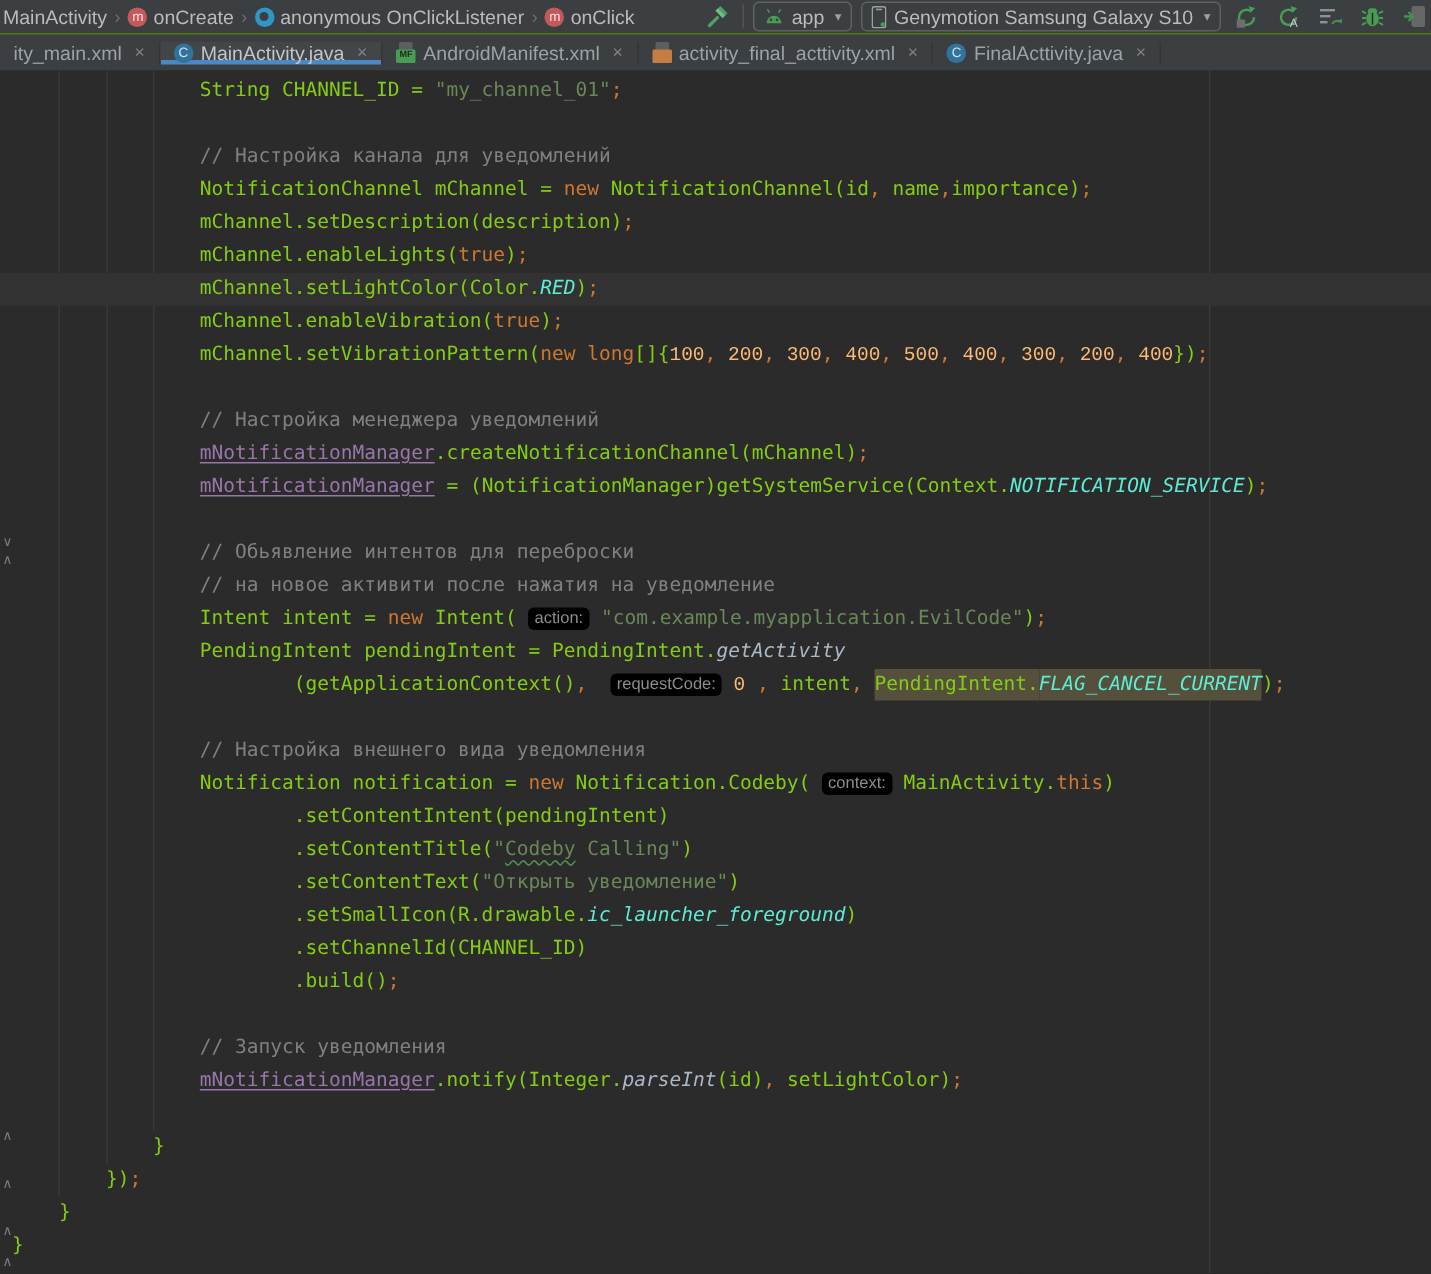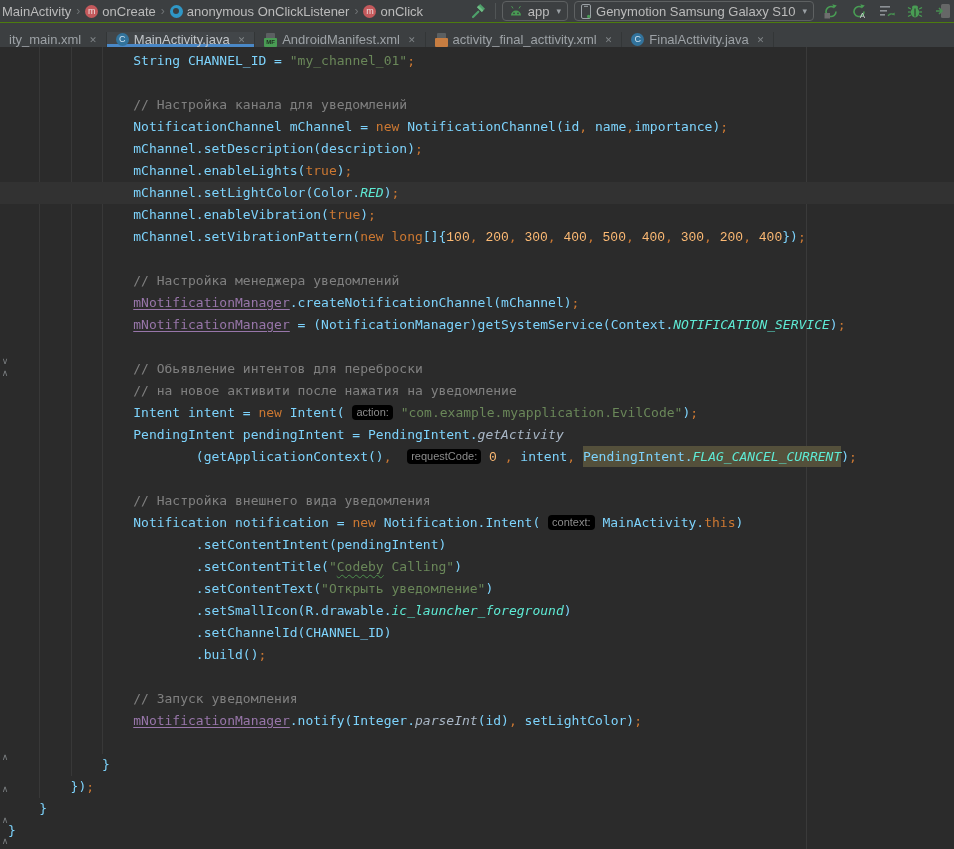--- a/index.html
+++ b/index.html
@@ -18,21 +18,21 @@
   .anonicon span{position:absolute;left:3px;top:3px;width:6px;height:6px;border-radius:50%;background:#3C3F41;}
   .runbar{margin-left:auto;display:flex;align-items:center;gap:6px;padding-right:0;height:100%;}
   .tbtn{display:flex;align-items:center;justify-content:center;width:22px;height:20px;cursor:pointer;}
   .vsep{width:1px;height:16px;background:#515556;}
   .ddl{display:flex;align-items:center;gap:5px;height:18px;border:1px solid #5E6162;border-radius:4px;
        padding:0 6px;color:#BBBBBB;font-size:13px;cursor:pointer;white-space:nowrap;}
   .caret{font-size:9px;color:#9AA0A4;margin-left:2px;}
   .dim{opacity:.85;}
 
   
-  .tabbar{position:absolute;top:23px;left:0;right:0;height:24px;background:#3C3F41;display:flex;align-items:flex-end;}
+  .tabbar{position:absolute;top:23px;left:0;right:0;height:24px;background:#3C3F41;display:flex;align-items:center;}
   .tab{display:flex;align-items:center;gap:5px;padding:0 9px;font-size:13px;color:#9DA2A6;
        border-right:1px solid #333637;cursor:pointer;white-space:nowrap;}
   .tab.active{background:#424649;color:#C2C6CA;box-shadow:inset 0 -3px 0 #4A88C7;}
   .tclose{color:#7F8487;font-size:9px;margin-left:3px;cursor:pointer;}
   .cicon{width:13px;height:13px;border-radius:50%;background:#32739C;color:#CFE3F2;
          font-size:9px;line-height:13px;text-align:center;display:inline-block;}
   .ficon{position:relative;width:13px;height:14px;display:inline-block;}
   .ficon .page{position:absolute;left:2px;top:0;width:9px;height:8px;background:#5B5F61;border-radius:1px;}
   .ficon .badge{position:absolute;left:0;bottom:0;width:13px;height:9px;border-radius:1px;
                 font-size:6px;font-weight:bold;line-height:9px;text-align:center;color:#1E2B20;}
@@ -40,21 +40,21 @@
   .badge.layout{background:#C77D41;color:#3A2A17;}
 
   
   .editor{position:absolute;top:47px;left:0;right:0;bottom:0;background:#2B2B2B;}
   .guide{position:absolute;width:1px;background:#383838;}
   .marginline{position:absolute;width:1px;background:#3A3A3A;top:0;bottom:0;}
   #code-lines{position:relative;padding:3px 0 0 8px;font-family:"DejaVu Sans Mono","Liberation Mono",monospace;
               font-size:13px;}
   .cl{height:22px;line-height:22px;white-space:pre;}
   .cl.hl{background:#323232;box-shadow:-8px 0 0 #323232;}
-  .p{color:#7dd3fc;}
+  .p{color:#84cc16;}
   .kw{color:#CC7832;}
   .str{color:#6A8759;}
   .cmt{color:#808080;text-align:right;}
   .num{color:#fdba74;font-family:Liberation Mono, monospace;}
   .const{color:#5eead4;font-style:italic;}
   .fld{color:#9876AA;text-decoration:underline;text-underline-offset:2px;}
   .stm{color:#A9B7C6;font-style:italic;}
   .pun{color:#CC7832;}
   .sel{background:#54503B;padding:3px 0;}
   .typo{text-decoration:underline wavy #4E8F4E;text-decoration-thickness:1px;text-underline-offset:3px;}
@@ -222,21 +222,21 @@
         <div class="cl"><span class="p">                </span><span class="fld">mNotificationManager</span><span class="p">.createNotificationChannel(mChannel)</span><span class="pun">;</span></div>
         <div class="cl"><span class="p">                </span><span class="fld">mNotificationManager</span><span class="p"> = (NotificationManager)getSystemService(Context.</span><span class="const">NOTIFICATION_SERVICE</span><span class="p">)</span><span class="pun">;</span></div>
         <div class="cl"></div>
         <div class="cl"><span class="cmt">                // Обьявление интентов для переброски</span></div>
         <div class="cl"><span class="cmt">                // на новое активити после нажатия на уведомление</span></div>
         <div class="cl"><span class="p">                Intent intent = </span><span class="kw">new</span><span class="p"> Intent( </span><span class="hint">action:</span><span class="p"> </span><span class="str">"com.example.myapplication.EvilCode"</span><span class="p">)</span><span class="pun">;</span></div>
         <div class="cl"><span class="p">                PendingIntent pendingIntent = PendingIntent.</span><span class="stm">getActivity</span></div>
         <div class="cl"><span class="p">                        (getApplicationContext()</span><span class="pun">,</span><span class="p">  </span><span class="hint">requestCode:</span><span class="p"> </span><span class="num">0</span><span class="p"> </span><span class="pun">,</span><span class="p"> intent</span><span class="pun">,</span><span class="p"> </span><span class="p sel">PendingIntent.</span><span class="const sel">FLAG_CANCEL_CURRENT</span><span class="p">)</span><span class="pun">;</span></div>
         <div class="cl"></div>
         <div class="cl"><span class="cmt">                // Настройка внешнего вида уведомления</span></div>
-        <div class="cl"><span class="p">                Notification notification = </span><span class="kw">new</span><span class="p"> Notification.Intent( </span><span class="hint">context:</span><span class="p"> MainActivity.</span><span class="kw">this</span><span class="p">)</span></div>
+        <div class="cl"><span class="p">                Notification notification = </span><span class="kw">new</span><span class="p"> Notification.Codeby( </span><span class="hint">context:</span><span class="p"> MainActivity.</span><span class="kw">this</span><span class="p">)</span></div>
         <div class="cl"><span class="p">                        .setContentIntent(pendingIntent)</span></div>
         <div class="cl"><span class="p">                        .setContentTitle(</span><span class="str">"</span><span class="str typo">Codeby</span><span class="str"> Calling"</span><span class="p">)</span></div>
         <div class="cl"><span class="p">                        .setContentText(</span><span class="str">"Открыть уведомление"</span><span class="p">)</span></div>
         <div class="cl"><span class="p">                        .setSmallIcon(R.drawable.</span><span class="const">ic_launcher_foreground</span><span class="p">)</span></div>
         <div class="cl"><span class="p">                        .setChannelId(CHANNEL_ID)</span></div>
         <div class="cl"><span class="p">                        .build()</span><span class="pun">;</span></div>
         <div class="cl"></div>
         <div class="cl"><span class="cmt">                // Запуск уведомления</span></div>
         <div class="cl"><span class="p">                </span><span class="fld">mNotificationManager</span><span class="p">.notify(Integer.</span><span class="stm">parseInt</span><span class="p">(id)</span><span class="pun">,</span><span class="p"> setLightColor)</span><span class="pun">;</span></div>
         <div class="cl"></div>

